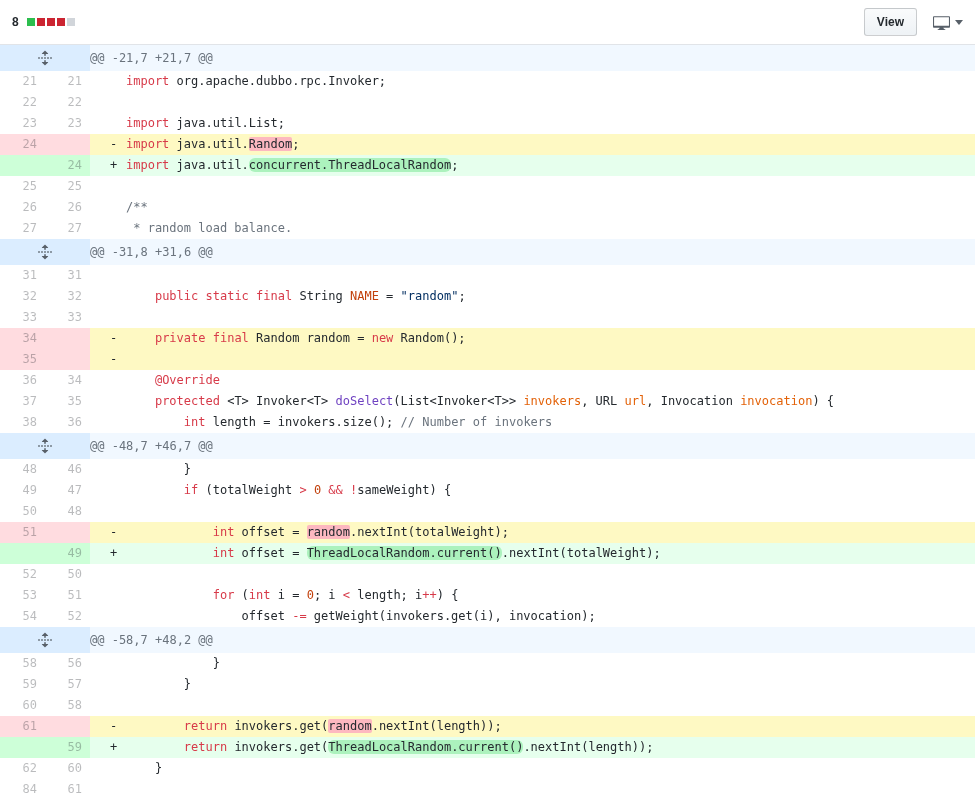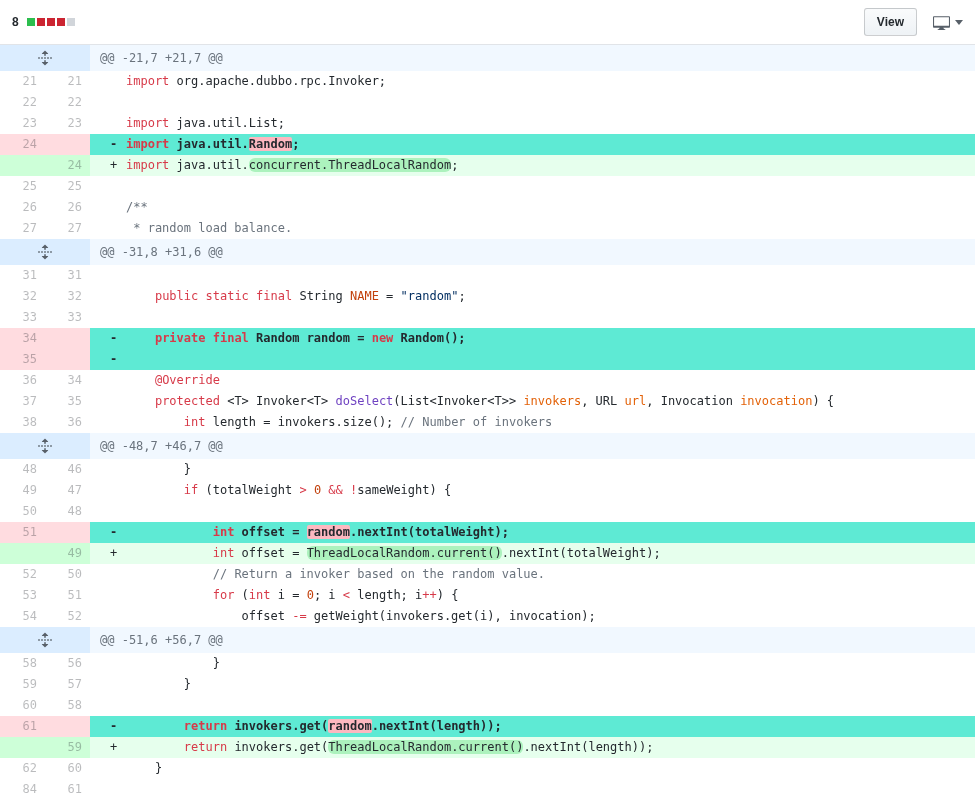--- a/index.html
+++ b/index.html
@@ -44,31 +44,31 @@
     flex: none; width: 45px; font-size: 12px; line-height: 21px;
     text-align: right; padding-right: 8px; color: rgba(27,31,35,.3);
     cursor: pointer; user-select: none;
   }
   .code {
     flex: 1 1 auto; min-width: 0; overflow: hidden; white-space: pre;
     font-size: 12px; line-height: 21px; color: #24292e; padding-left: 11px;
   }
   .marker { display: inline-block; width: 25px; text-align: center; }
 
-  .row-del .code { background: #5eead4; font-weight: bold; }
+  .row-del .code { background: #fef9c3; }
   .row-del .gutter { background: #ffdce0; }
   .row-add .code { background: #e6ffed; }
   .row-add .gutter { background: #cdffd8; }
 
   .row-hunk { height: 26px; background: #f1f8ff; }
   .hunk-gutter {
     flex: none; width: 90px; background: #dbedff; cursor: pointer;
     display: flex; align-items: center; justify-content: center;
   }
-  .hunk-code { line-height: 26px; padding-left: 10px; color: #6a737d; background: #f1f8ff; }
+  .hunk-code { line-height: 26px; padding-left: 0; color: #6a737d; background: #f1f8ff; }
 
   
   .seg-p { color: #24292e; }
   .seg-k { color: #d73a49; }
   .seg-s { color: #032f62; }
   .seg-c { color: #6a737d; }
   .seg-b { color: #c2410c; }
   .seg-f { color: #6f42c1; }
   .seg-o { color: #e36209; margin-top: 32px; }
   .hl-r { background: #fdb8c0; border-radius: 2px; }
@@ -223,39 +223,39 @@
       <div class="code"><span class="marker">-</span><span class="seg-p">            </span><span class="seg-k">int</span><span class="seg-p"> offset = </span><span class="seg-p hl-r">random</span><span class="seg-p">.nextInt(totalWeight);</span></div>
     </div>
     <div class="diff-row row-add">
       <div class="gutter"></div>
       <div class="gutter">49</div>
       <div class="code"><span class="marker">+</span><span class="seg-p">            </span><span class="seg-k">int</span><span class="seg-p"> offset = </span><span class="seg-p hl-g">ThreadLocalRandom.current()</span><span class="seg-p">.nextInt(totalWeight);</span></div>
     </div>
     <div class="diff-row row-context">
       <div class="gutter">52</div>
       <div class="gutter">50</div>
-      <div class="code"><span class="marker"> </span><span class="seg-p">            </span><span class="seg-c">// Return a invoker based on the random value.</span></div>
+      <div class="code"><span class="marker"> </span><span class="seg-p">            </span></div>
     </div>
     <div class="diff-row row-context">
       <div class="gutter">53</div>
       <div class="gutter">51</div>
       <div class="code"><span class="marker"> </span><span class="seg-p">            </span><span class="seg-k">for</span><span class="seg-p"> (</span><span class="seg-k">int</span><span class="seg-p"> i = </span><span class="seg-b">0</span><span class="seg-p">; i </span><span class="seg-k">&lt;</span><span class="seg-p"> length; i</span><span class="seg-k">++</span><span class="seg-p">) {</span></div>
     </div>
     <div class="diff-row row-context">
       <div class="gutter">54</div>
       <div class="gutter">52</div>
       <div class="code"><span class="marker"> </span><span class="seg-p">                offset </span><span class="seg-k">-=</span><span class="seg-p"> getWeight(invokers.get(i), invocation);</span></div>
     </div>
     <div class="diff-row row-hunk">
       <div class="hunk-gutter">
         <svg viewBox="0 0 16 16" width="16" height="16" aria-hidden="true">
     <path fill="#586069" d="M8.177.677l2.896 2.896a.25.25 0 01-.177.427H8.75v1.25a.75.75 0 01-1.5 0V4H5.104a.25.25 0 01-.177-.427L7.823.677a.25.25 0 01.354 0zM7.25 10.75a.75.75 0 011.5 0V12h2.146a.25.25 0 01.177.427l-2.896 2.896a.25.25 0 01-.354 0l-2.896-2.896A.25.25 0 015.104 12H7.25v-1.25zm-5-2a.75.75 0 000-1.5h-.5a.75.75 0 000 1.5h.5zM6 8a.75.75 0 01-.75.75h-.5a.75.75 0 010-1.5h.5A.75.75 0 016 8zm2.25.75a.75.75 0 000-1.5h-.5a.75.75 0 000 1.5h.5zM12 8a.75.75 0 01-.75.75h-.5a.75.75 0 010-1.5h.5A.75.75 0 0112 8zm2.25.75a.75.75 0 000-1.5h-.5a.75.75 0 000 1.5h.5z"></path>
   </svg>
       </div>
-      <div class="code hunk-code">@@ -51,6 +56,7 @@</div>
+      <div class="code hunk-code">@@ -58,7 +48,2 @@</div>
     </div>
     <div class="diff-row row-context">
       <div class="gutter">58</div>
       <div class="gutter">56</div>
       <div class="code"><span class="marker"> </span><span class="seg-p">            }</span></div>
     </div>
     <div class="diff-row row-context">
       <div class="gutter">59</div>
       <div class="gutter">57</div>
       <div class="code"><span class="marker"> </span><span class="seg-p">        }</span></div>

